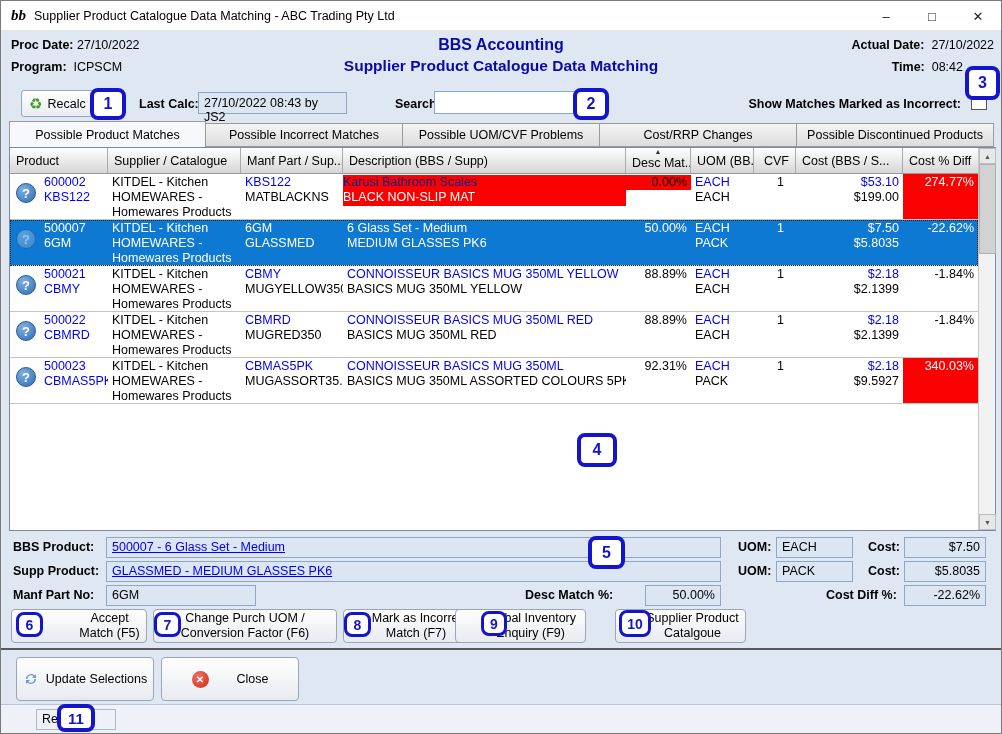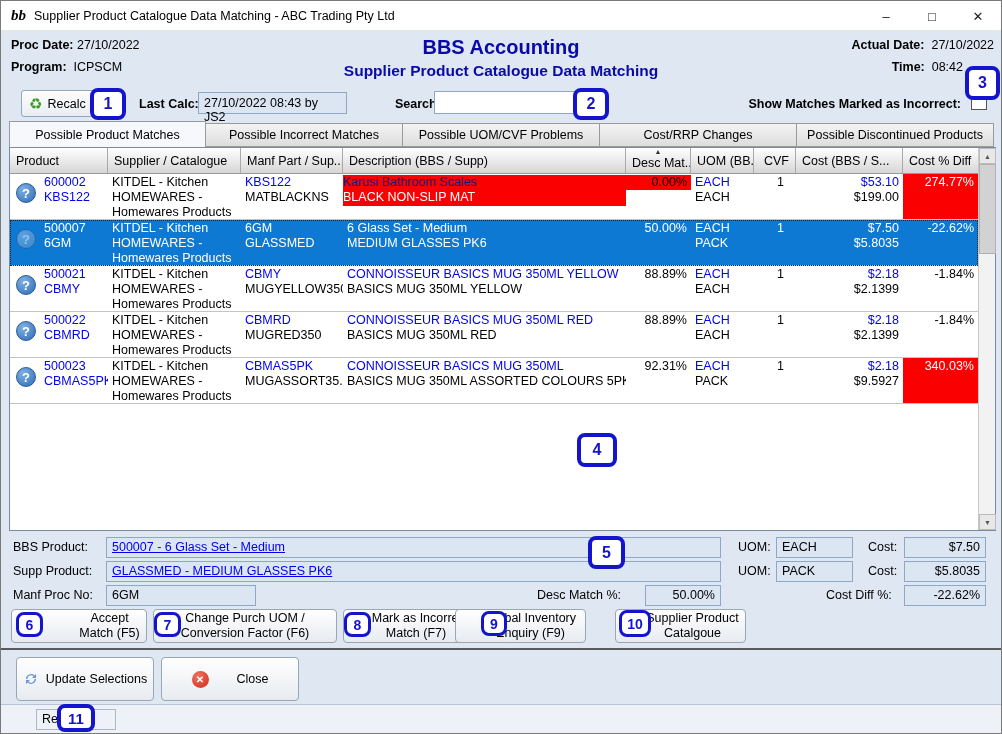--- a/index.html
+++ b/index.html
@@ -12,21 +12,21 @@
   .app-logo { font-family:"Liberation Serif", serif; font-style:italic; font-weight:bold; font-size:15px; margin:0 8px 0 10px; line-height:1; }
   .title-text { font-size:12.5px; }
   .win-controls { position:absolute; right:0; top:0; height:30px; display:flex; }
   .win-btn { width:46px; height:30px; display:flex; align-items:center; justify-content:center; font-size:13px; color:#222; }
 
   
   .hdr-left { position:absolute; left:10px; top:37px; }
   .hdr-left .lbl { font-weight:bold; display:inline-block; }
   .hdr-row { margin-bottom:8px; }
   .hdr-center { position:absolute; left:0; top:35px; width:100%; text-align:center; color:#0a0aa6; }
-  .app-title { font-size:20px; font-weight:bold; }
+  .app-title { font-size:16px; font-weight:bold; }
   .screen-title { font-size:15.5px; font-weight:bold; margin-top:3px; }
   .hdr-right { position:absolute; right:7px; top:37px; text-align:right; }
   .hdr-right .pair { margin-bottom:8px; }
   .hdr-right .lbl { font-weight:bold; }
 
   
   .btn { background:linear-gradient(#fdfdfd,#e9edf2); border:1px solid #93a8c0; border-radius:3px; display:flex; align-items:center; justify-content:center; cursor:default; }
   .recalc-btn { position:absolute; left:20px; top:89px; width:82px; height:27px; justify-content:flex-start; padding-left:7px; }
   .recalc-icon { color:#3a9a22; font-size:15px; margin-right:5px; }
   .lastcalc-lbl { position:absolute; left:138px; top:96px; font-weight:bold; }
@@ -71,21 +71,21 @@
   .trow.selected span, .trow.selected .blue { color:#fff; }
   .trow.selected .qicon { opacity:.55; background:radial-gradient(circle at 35% 30%, #9cc2ea, #5c92c8); }
 
   
   .vscroll { position:absolute; right:0; top:0; width:17px; height:100%; background:#f2f2f2; border-left:1px solid #c8c8c8; }
   .sb-btn { width:17px; height:16px; background:#e8e8e8; border:1px solid #bcbcbc; font-size:7px; color:#555; display:flex; align-items:center; justify-content:center; }
   .sb-btn.down { position:absolute; bottom:0; }
   .sb-thumb { position:absolute; top:16px; left:0; width:17px; height:90px; background:#d2d2d2; border:1px solid #b0b0b0; }
 
   
-  .dlbl { position:absolute; font-weight:normal; }
+  .dlbl { position:absolute; font-weight:bold; }
   .dfield { position:absolute; height:21px; background:#dce6f3; border:1px solid #8ea7c4; padding:2px 5px; white-space:nowrap; overflow:hidden; }
   .dlink { color:#0000f0; text-decoration:underline; }
   .num { text-align:right; }
 
   
   .action-btn { position:absolute; top:608px; height:34px; border:1px solid #9aa6b4; border-radius:4px; background:linear-gradient(#ffffff,#e7ebf0); text-align:center; line-height:15px; display:flex; flex-direction:column; align-items:center; justify-content:center; }
   .sep-line { position:absolute; left:0px; top:647px; width:1002px; border-top:2px solid #5a5a5a; }
 
   .footer-btn { position:absolute; top:656px; height:44px; border:1px solid #9aa6b4; border-radius:4px; background:linear-gradient(#ffffff,#e7ebf0); display:flex; align-items:center; justify-content:center; }
   .close-circle { width:17px; height:17px; border-radius:50%; background:radial-gradient(circle at 35% 30%, #f07060, #cf2a1a); color:#fff; font-size:10px; font-weight:bold; display:flex; align-items:center; justify-content:center; margin-right:28px; }
@@ -357,24 +357,24 @@
       <div class="sb-btn">▲</div>
       <div class="sb-thumb"></div>
       <div class="sb-btn down">▼</div>
     </div>
   </div>
 
   <div class="dlbl" style="left:12px; top:539px;">BBS Product:</div>
   <div class="dfield" style="left:105px; top:536px; width:615px;"><span class="dlink">500007 - 6 Glass Set - Medium</span></div>
   <div class="dlbl" style="left:12px; top:563px;">Supp Product:</div>
   <div class="dfield" style="left:105px; top:560px; width:615px;"><span class="dlink">GLASSMED - MEDIUM GLASSES PK6</span></div>
-  <div class="dlbl" style="left:12px; top:587px;">Manf Proc No:</div>
+  <div class="dlbl" style="left:12px; top:587px;">Manf Part No:</div>
   <div class="dfield" style="left:105px; top:584px; width:150px;">6GM</div>
 
-  <div class="dlbl" style="left:536px; top:587px;">Desc Match %:</div>
+  <div class="dlbl" style="left:524px; top:587px;">Desc Match %:</div>
   <div class="dfield num" style="left:644px; top:584px; width:76px;">50.00%</div>
 
   <div class="dlbl" style="left:737px; top:539px;">UOM:</div>
   <div class="dfield" style="left:775px; top:536px; width:77px;">EACH</div>
   <div class="dlbl" style="left:867px; top:539px;">Cost:</div>
   <div class="dfield num" style="left:903px; top:536px; width:82px;">$7.50</div>
 
   <div class="dlbl" style="left:737px; top:563px;">UOM:</div>
   <div class="dfield" style="left:775px; top:560px; width:77px;">PACK</div>
   <div class="dlbl" style="left:867px; top:563px;">Cost:</div>

